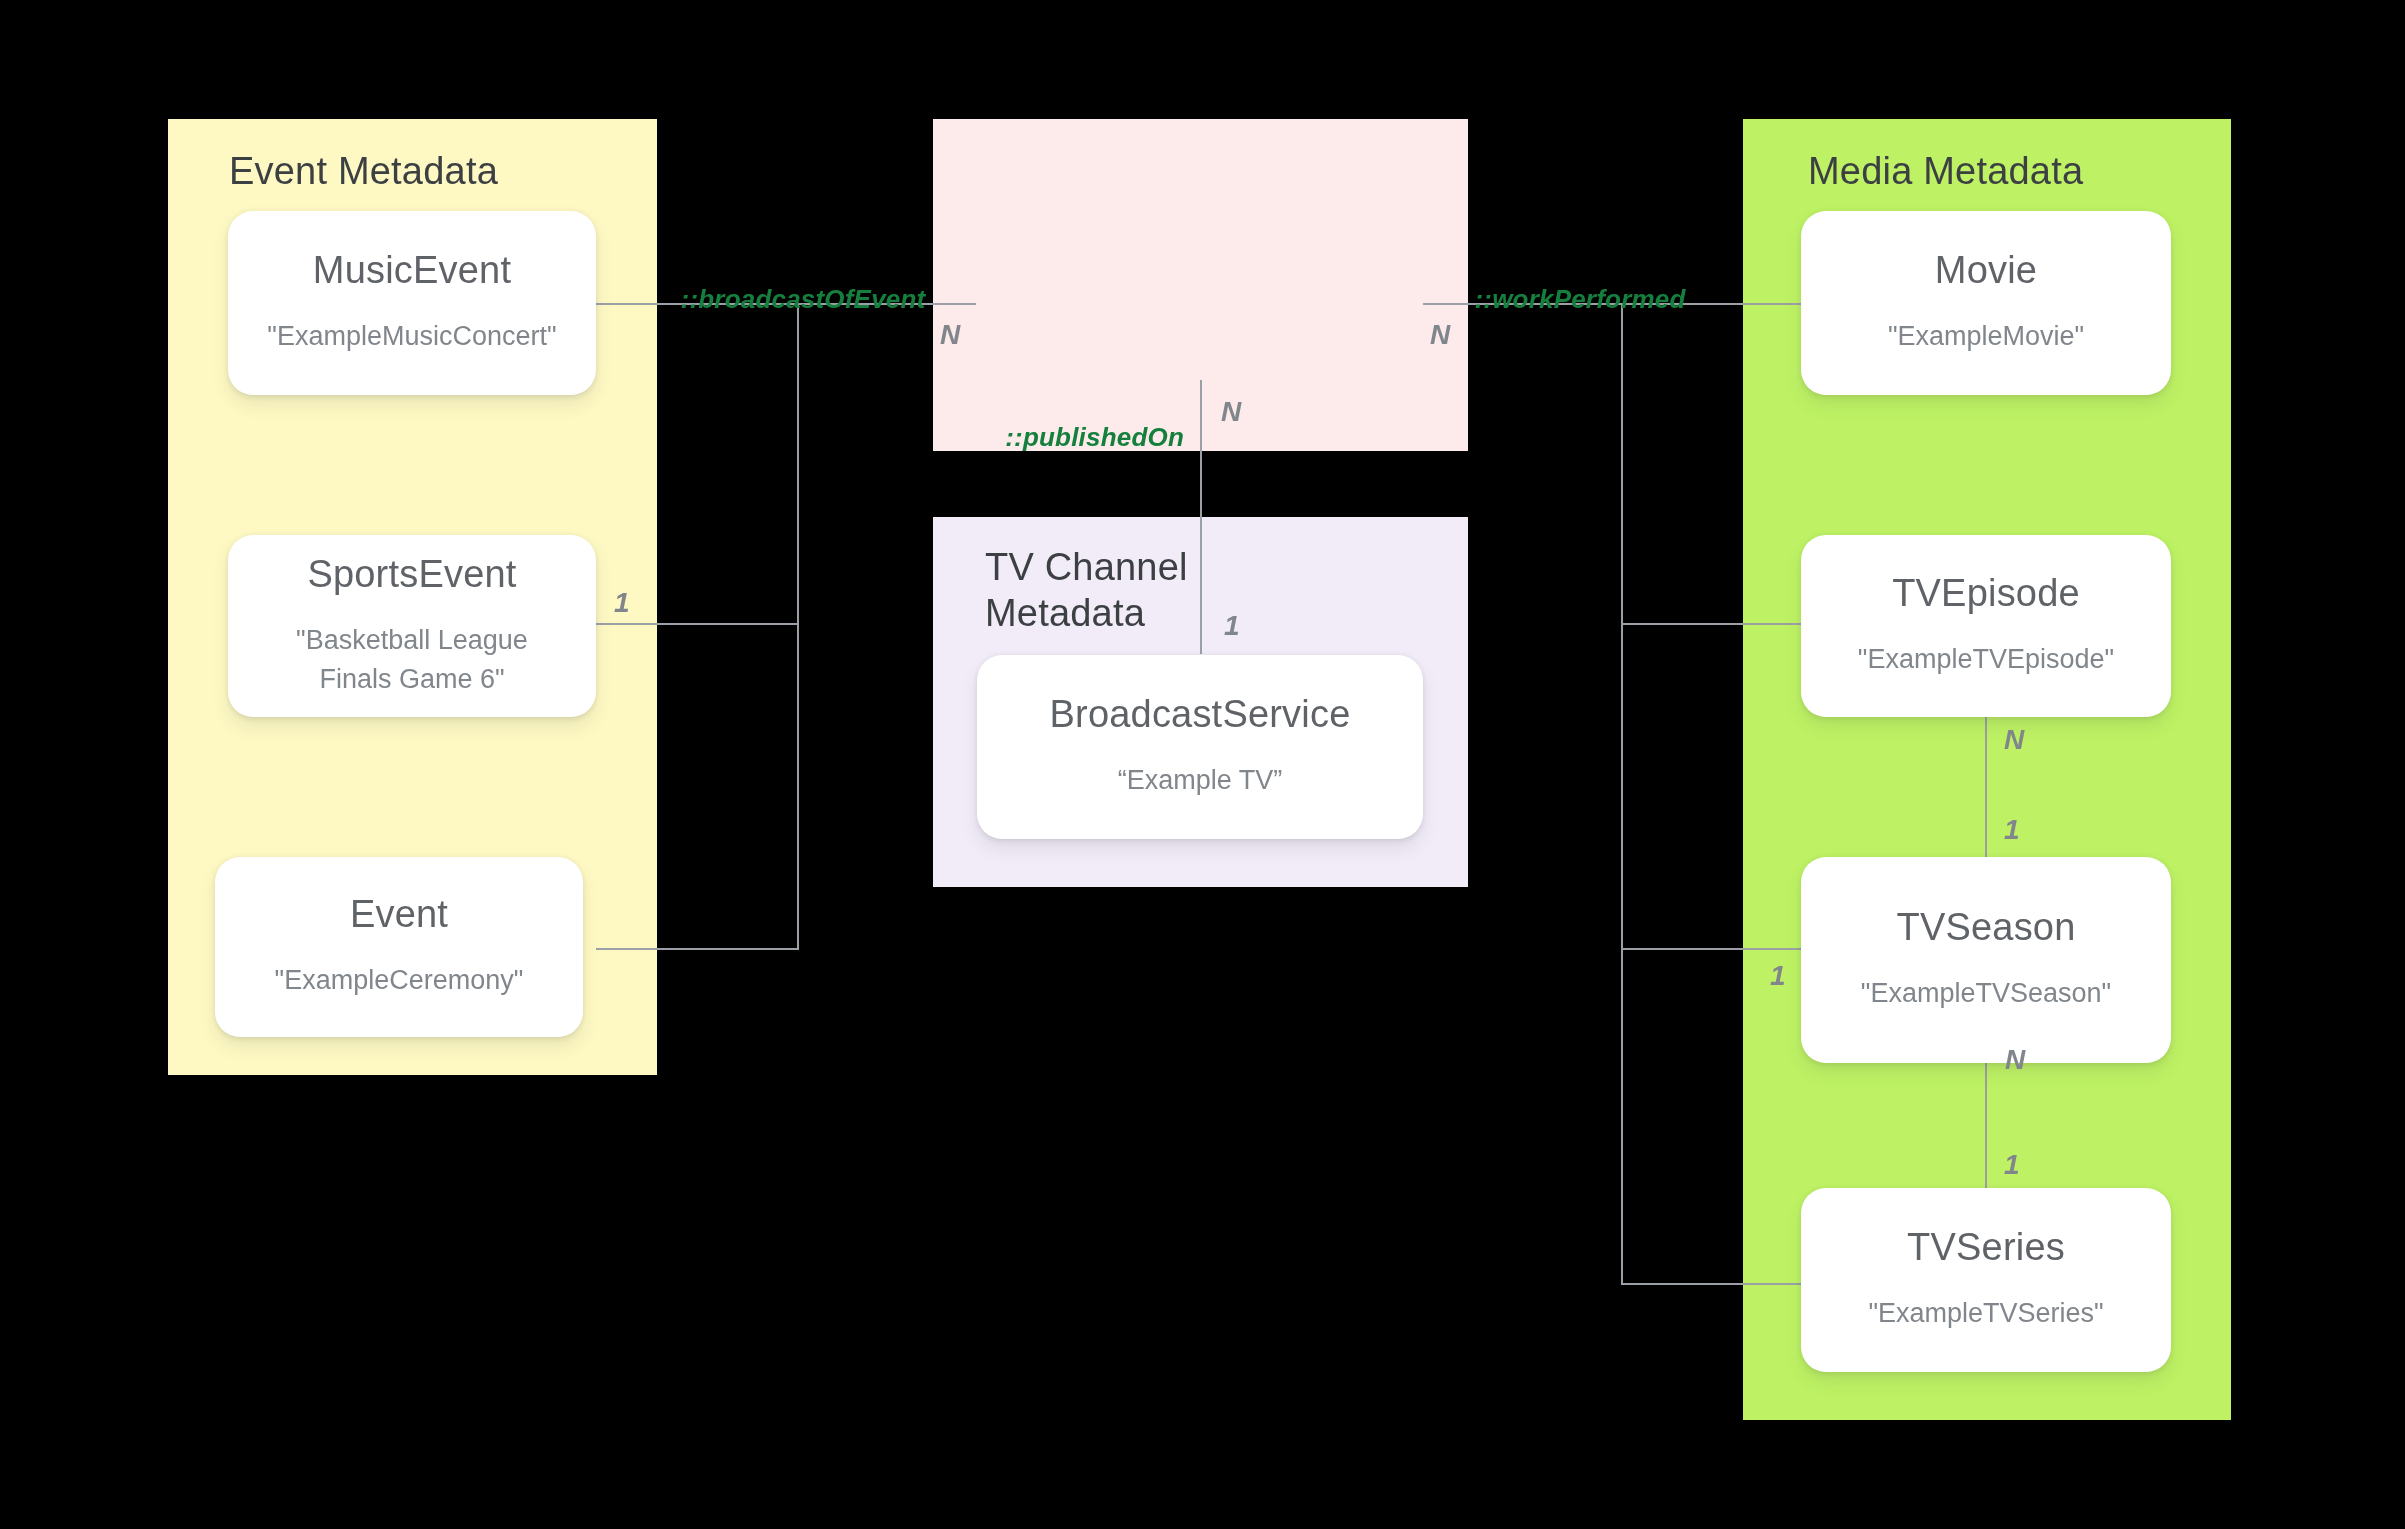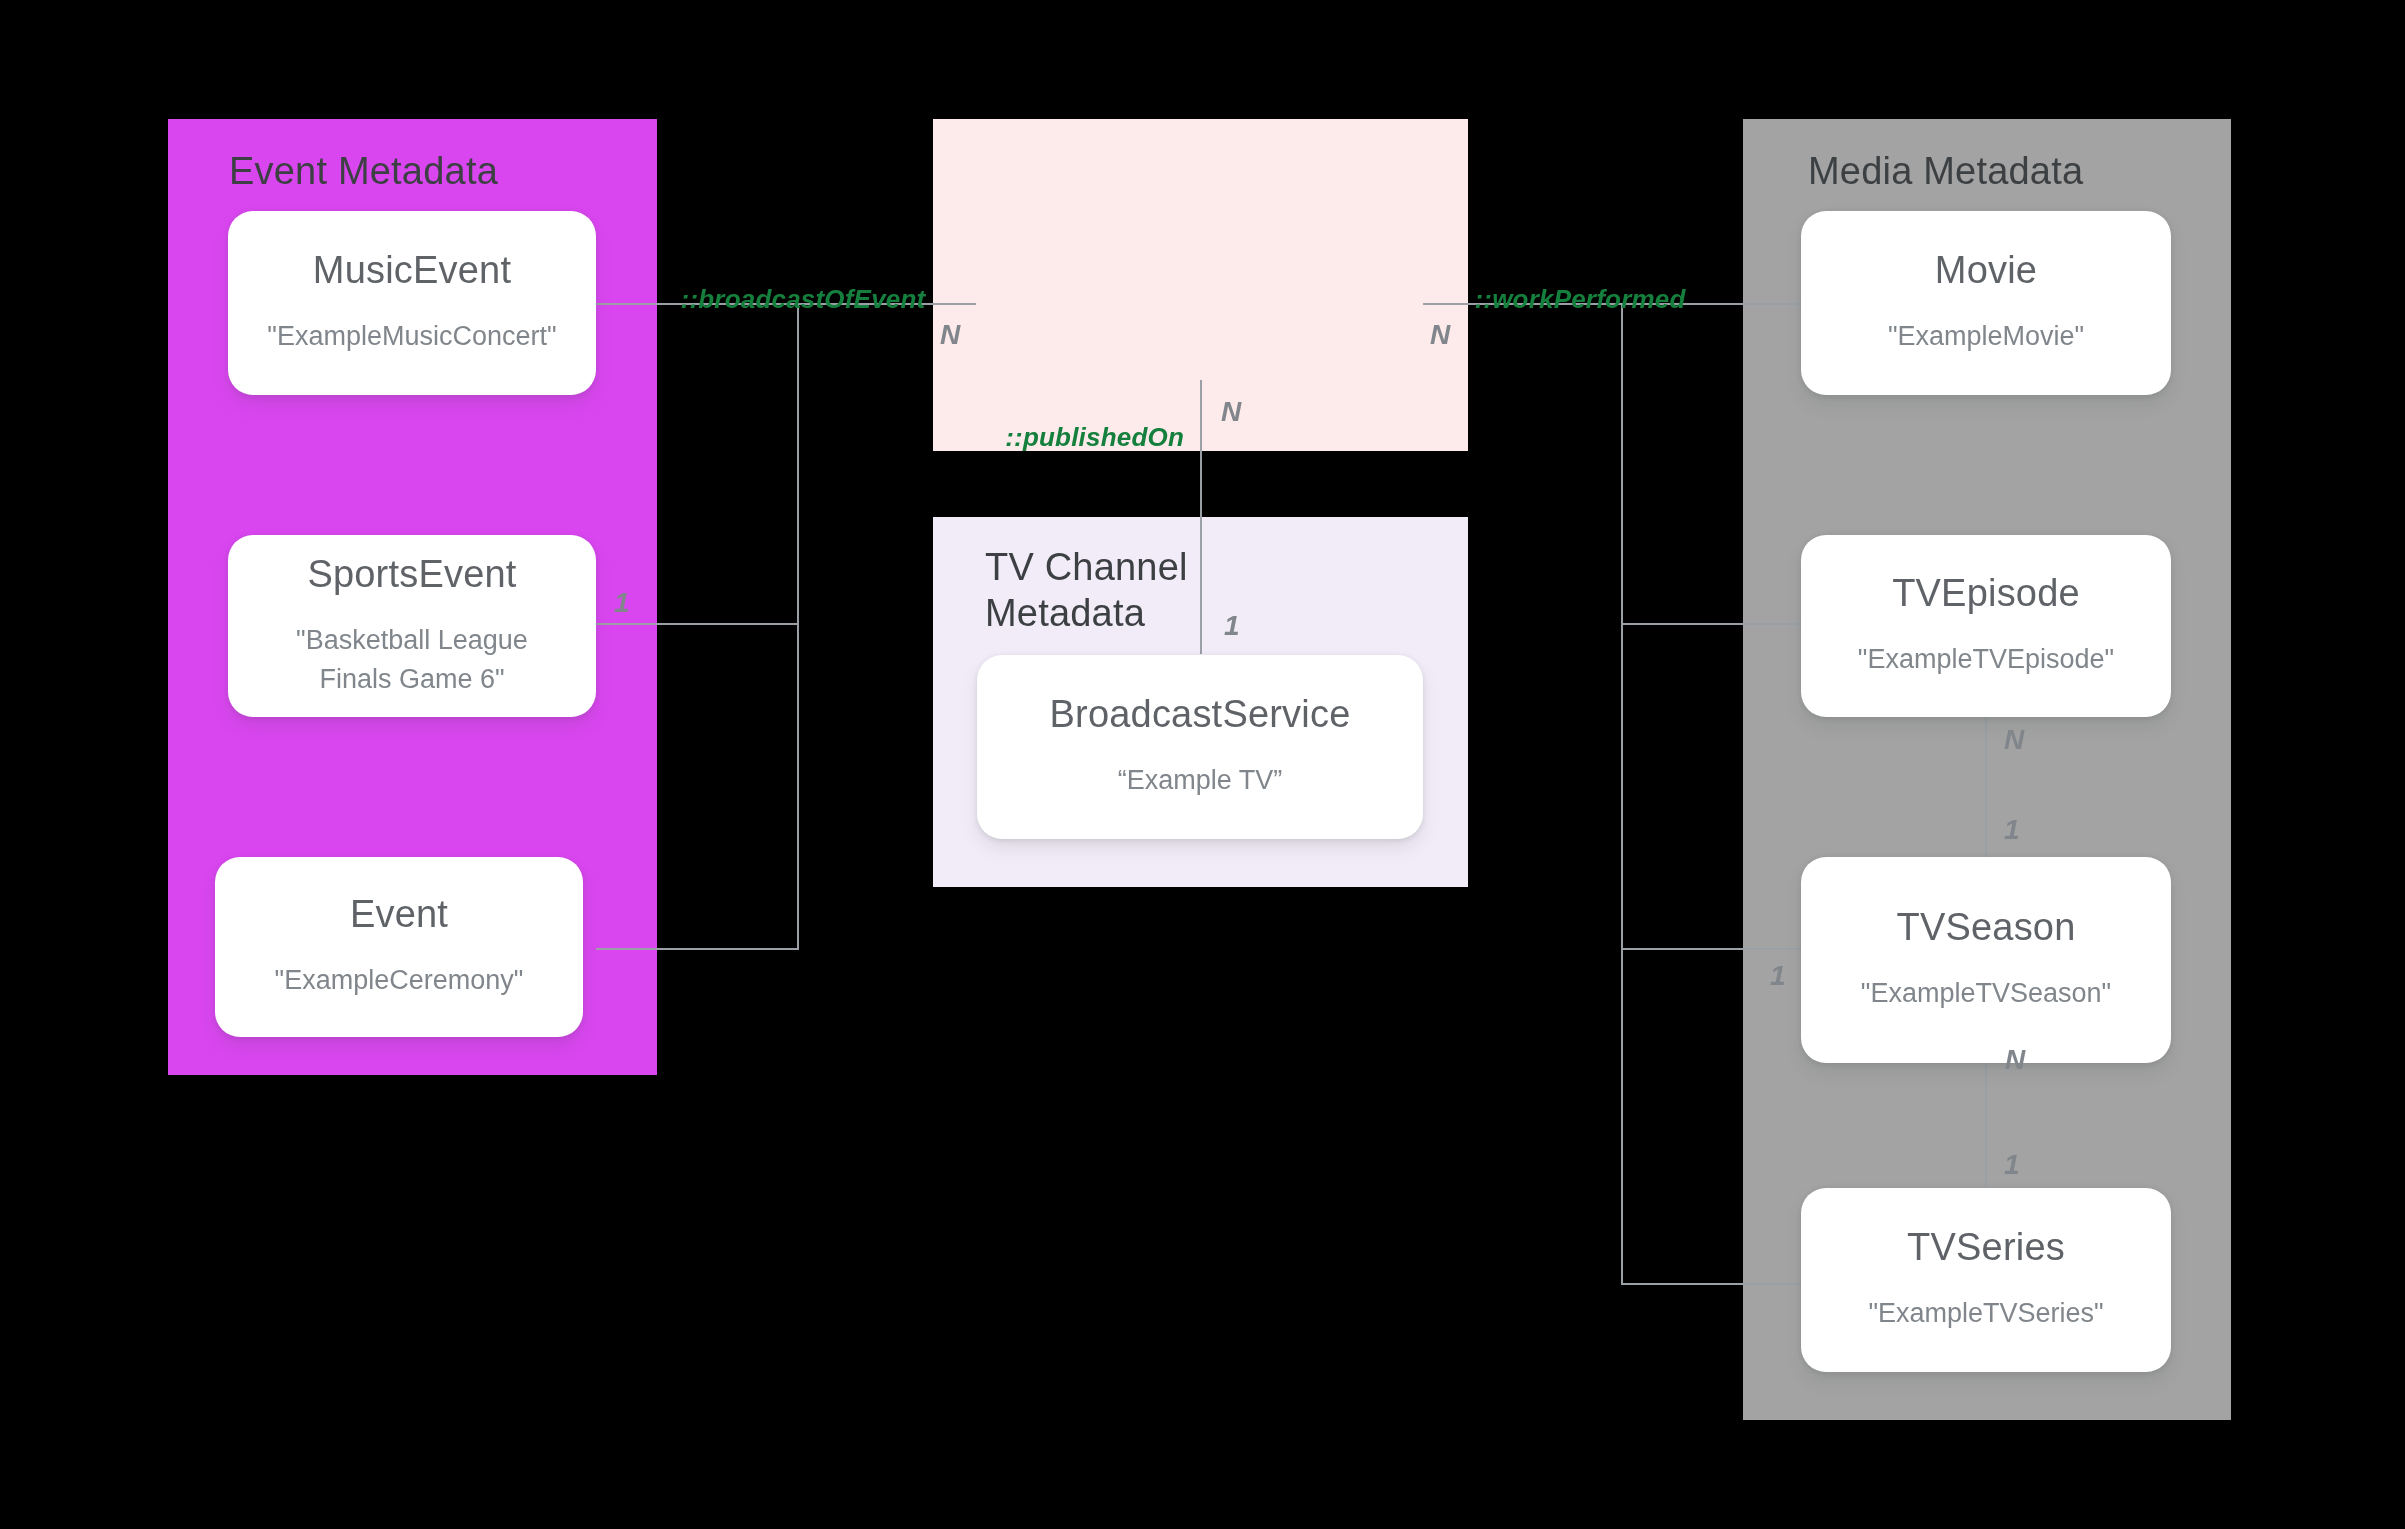--- a/index.html
+++ b/index.html
@@ -76,32 +76,32 @@
     font-weight: bold;
     color: #80868b;
     z-index: 4;
   }
 </style>
 </head>
 <body>
 
 <div class="stage">
 
-  <section class="panel" style="left: 168px; top: 119px; width: 489px; height: 956px; background-color: #d946ef;">
+  <section class="panel" style="left: 168px; top: 119px; width: 489px; height: 956px; background-color: #fef9c3;">
     <h2 class="panel-title" style="left:61px; top:29px; margin:0; font-weight:normal;">Event Metadata</h2>
   </section>
 
   <section class="panel" style="left: 933px; top: 119px; width: 535px; height: 332px; background-color: rgb(253, 234, 234);"></section>
 
   <section class="panel" style="left: 933px; top: 517px; width: 535px; height: 370px; background-color: rgb(242, 236, 248);">
     <h2 class="panel-title" style="left:52px; top:27px; margin:0; font-weight:normal; max-width:287px;">TV Channel
 Metadata</h2>
   </section>
 
-  <section class="panel" style="left: 1743px; top: 119px; width: 488px; height: 1301px; background-color: #a3a3a3;">
+  <section class="panel" style="left: 1743px; top: 119px; width: 488px; height: 1301px; background-color: #bef264;">
     <h2 class="panel-title" style="left:65px; top:29px; margin:0; font-weight:normal;">Media Metadata</h2>
   </section>
 
   <div class="line h" style="left:596px; top:303px; width:380px;"></div>
   <div class="line v" style="left:797px; top:303px; height:647px;"></div>
   <div class="line h" style="left:596px; top:623px; width:202px;"></div>
   <div class="line h" style="left:596px; top:948px; width:202px;"></div>
 
   <div class="line v" style="left:1200px; top:380px; height:274px;"></div>
 

